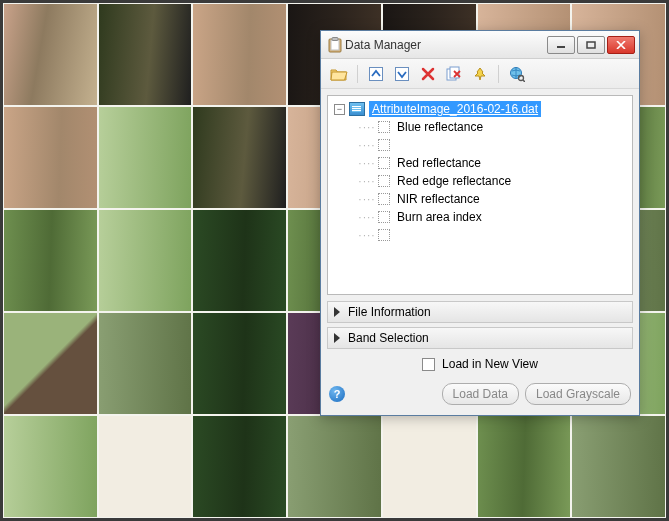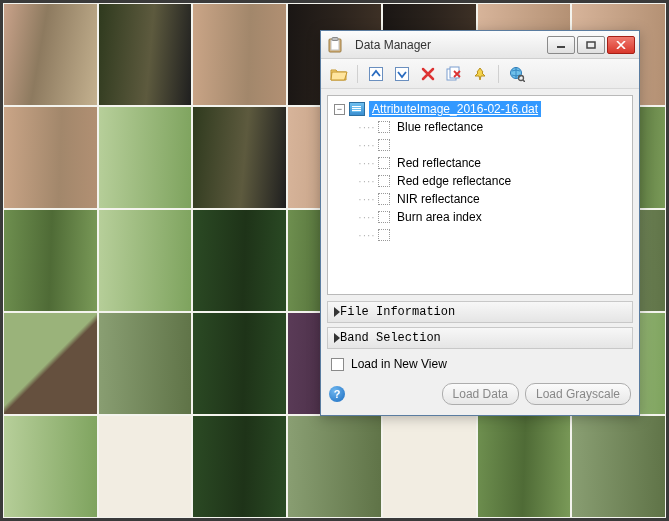--- a/index.html
+++ b/index.html
@@ -47,21 +47,21 @@
     border: 1px solid #5a7ca0;
     box-shadow: 0 2px 12px rgba(0,0,0,.25);
   }
   .titlebar {
     height: 28px;
     background: linear-gradient(#fcfcfc,#e6e6e6);
     border-bottom: 1px solid #cfcfcf;
     display: flex;
     align-items: center;
     padding: 0 4px 0 6px;
-    gap: 12px;
+    gap: 2px;
   }
   .title-icon {
     width: 16px; height: 16px;
     display:flex;align-items:center;justify-content:center;
   }
   .title-text { flex: 1; color:#333; }
   .winbtns { display: flex; gap: 2px; }
   .winbtn {
     width: 28px; height: 18px;
     border: 1px solid #8a8a8a;
@@ -127,31 +127,31 @@
   .rooticon::after{
     content:""; position:absolute; left:2px; top:3px;
     width:9px;height:6px;
     background:repeating-linear-gradient(#fff,#fff 1px,#6fc0f0 1px,#6fc0f0 2px);
   }
 
   .section {
     margin:0 6px 4px; height:22px;
     background:linear-gradient(#f7f7f7,#e5e5e5);
     border:1px solid #c8c8c8;
-    display:flex;align-items:center;padding:0 6px;font-family:Liberation Mono, monospace;
+    display:flex;align-items:center;gap:8px;padding:0 6px;
   }
   .section .tri {
     width:0;height:0;
     border-top:5px solid transparent;
     border-bottom:5px solid transparent;
     border-left:6px solid #333;
   }
 
   .chkline {
-    display:flex;align-items:center;justify-content:flex-start;
+    display:flex;align-items:center;justify-content:center;
     gap:7px; padding:4px 10px 6px;
   }
   .chkbox{width:13px;height:13px;border:1px solid #8a8a8a;background:#fff;}
 
   .footer {
     display:flex;align-items:center;gap:6px;
     padding:6px 8px 10px;
   }
   .help {
     width:16px;height:16px;border-radius:50%;

